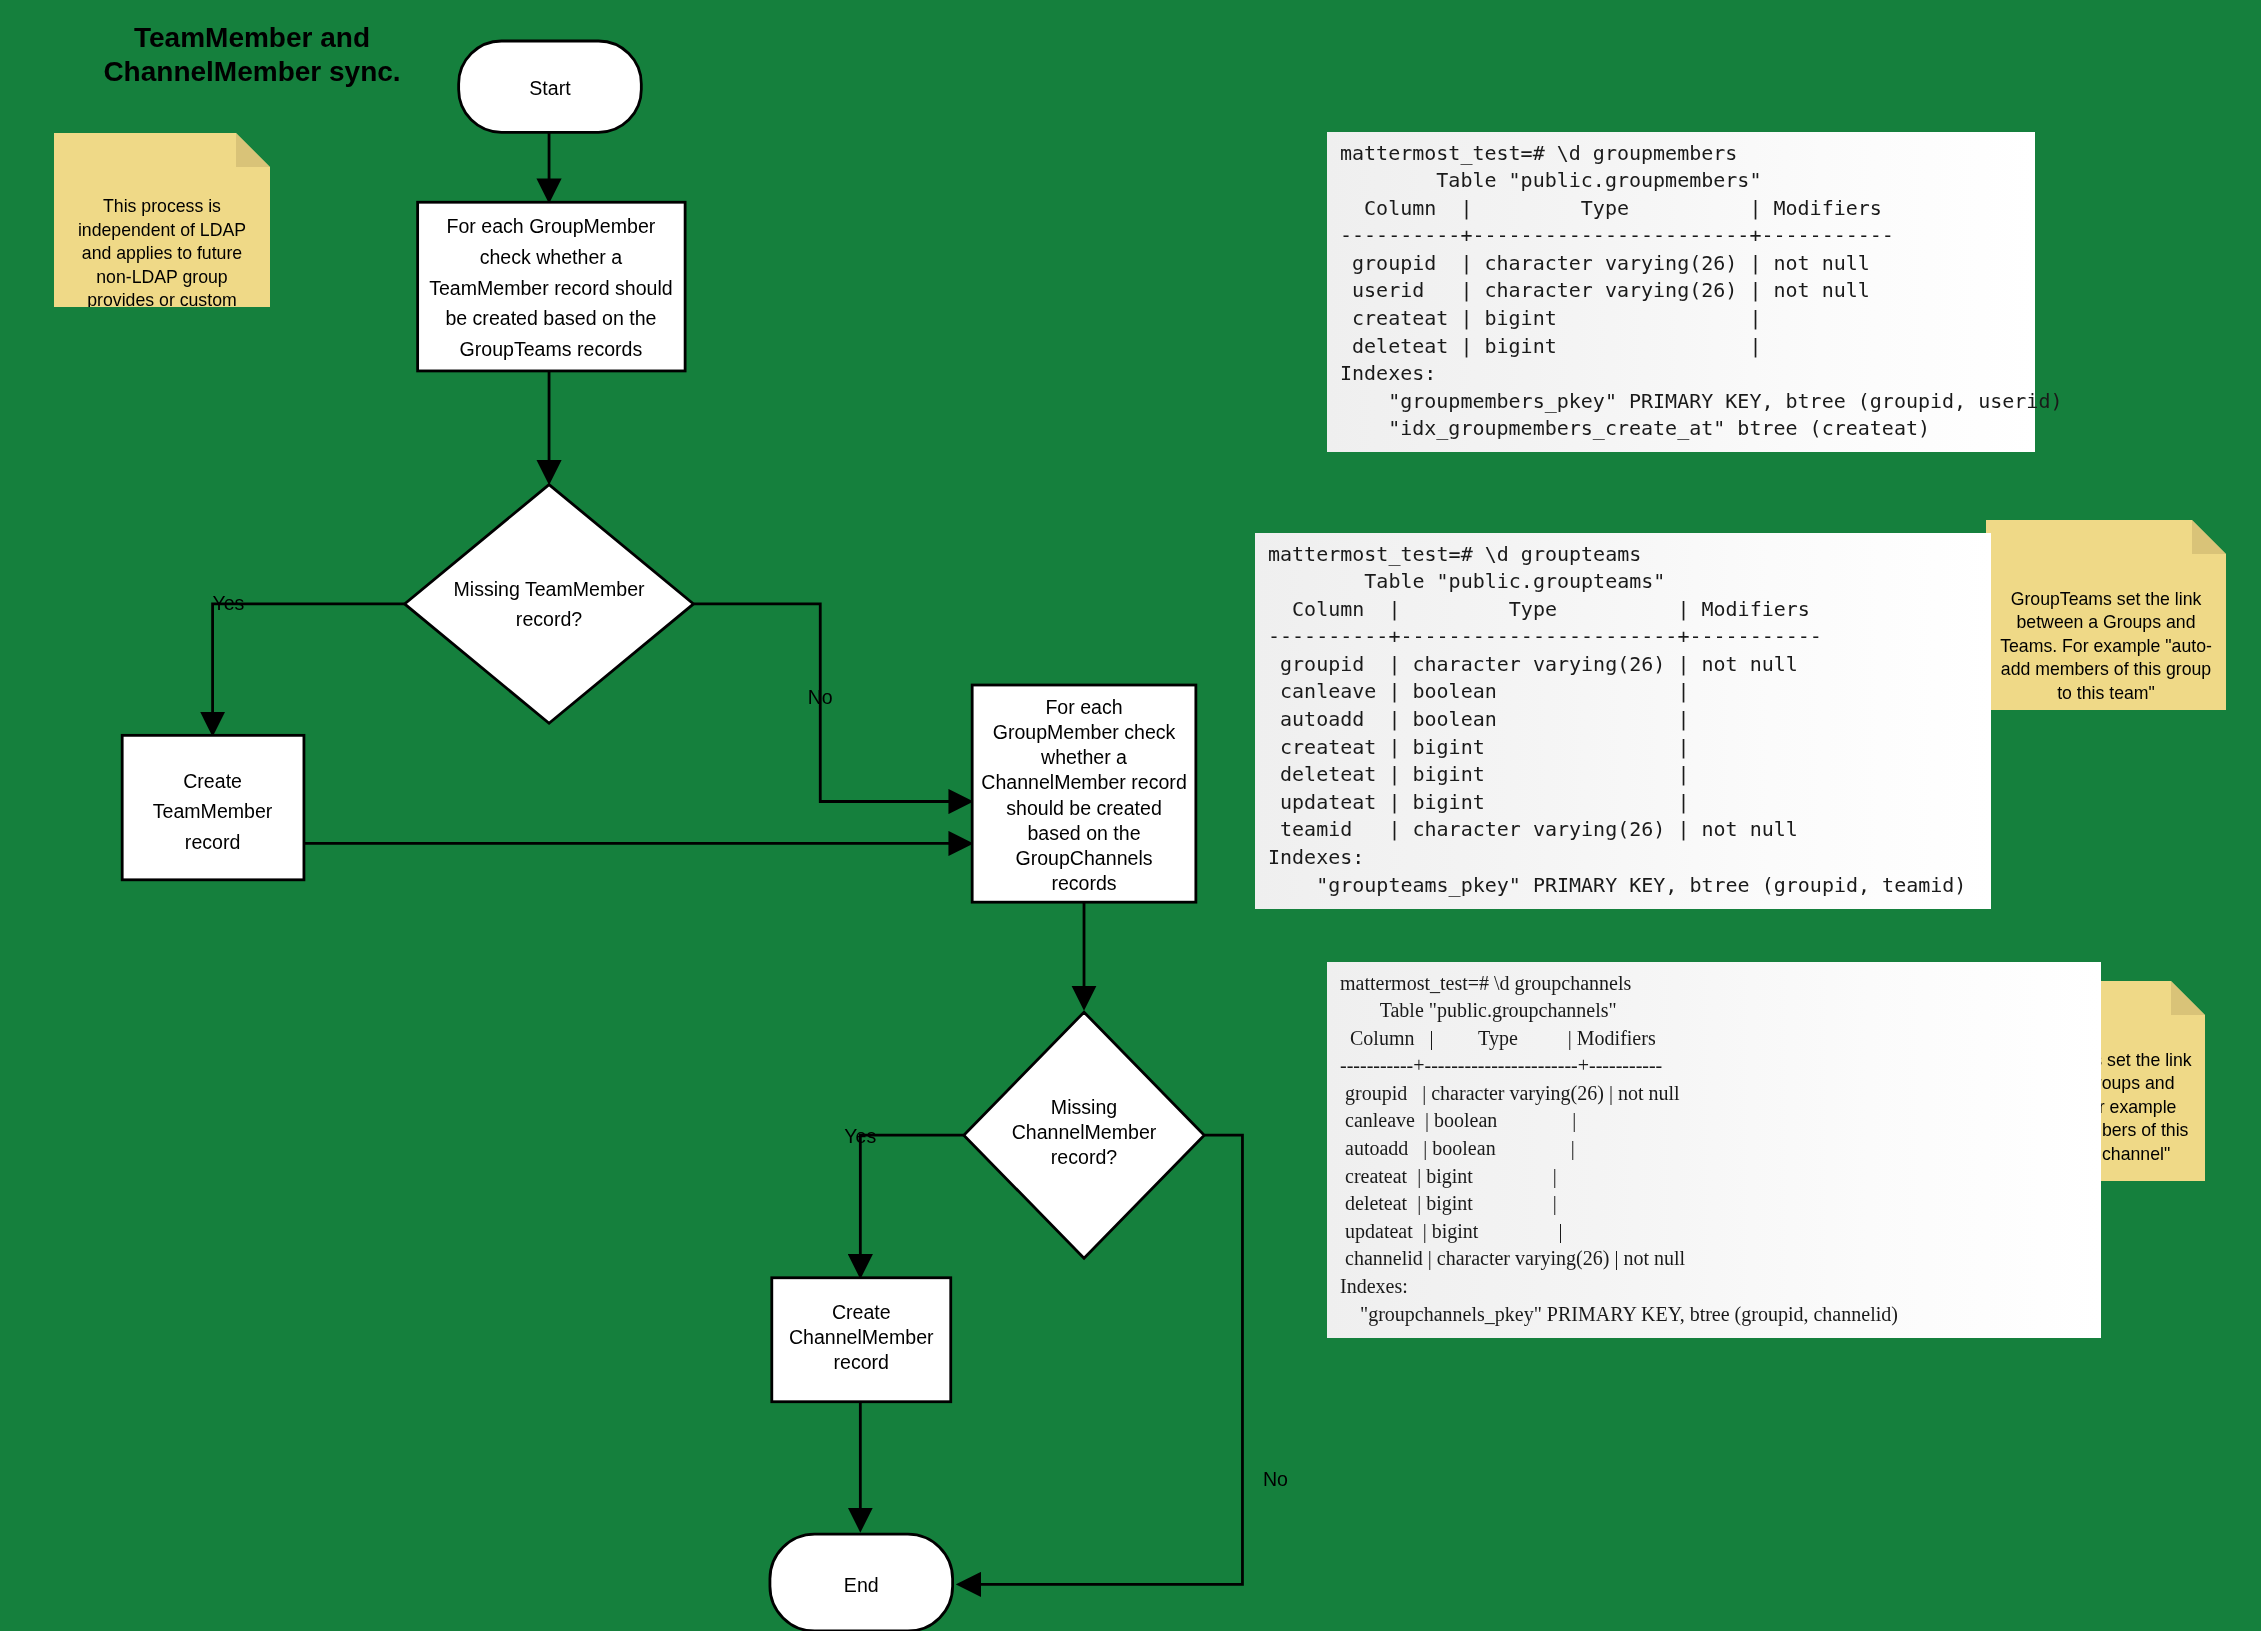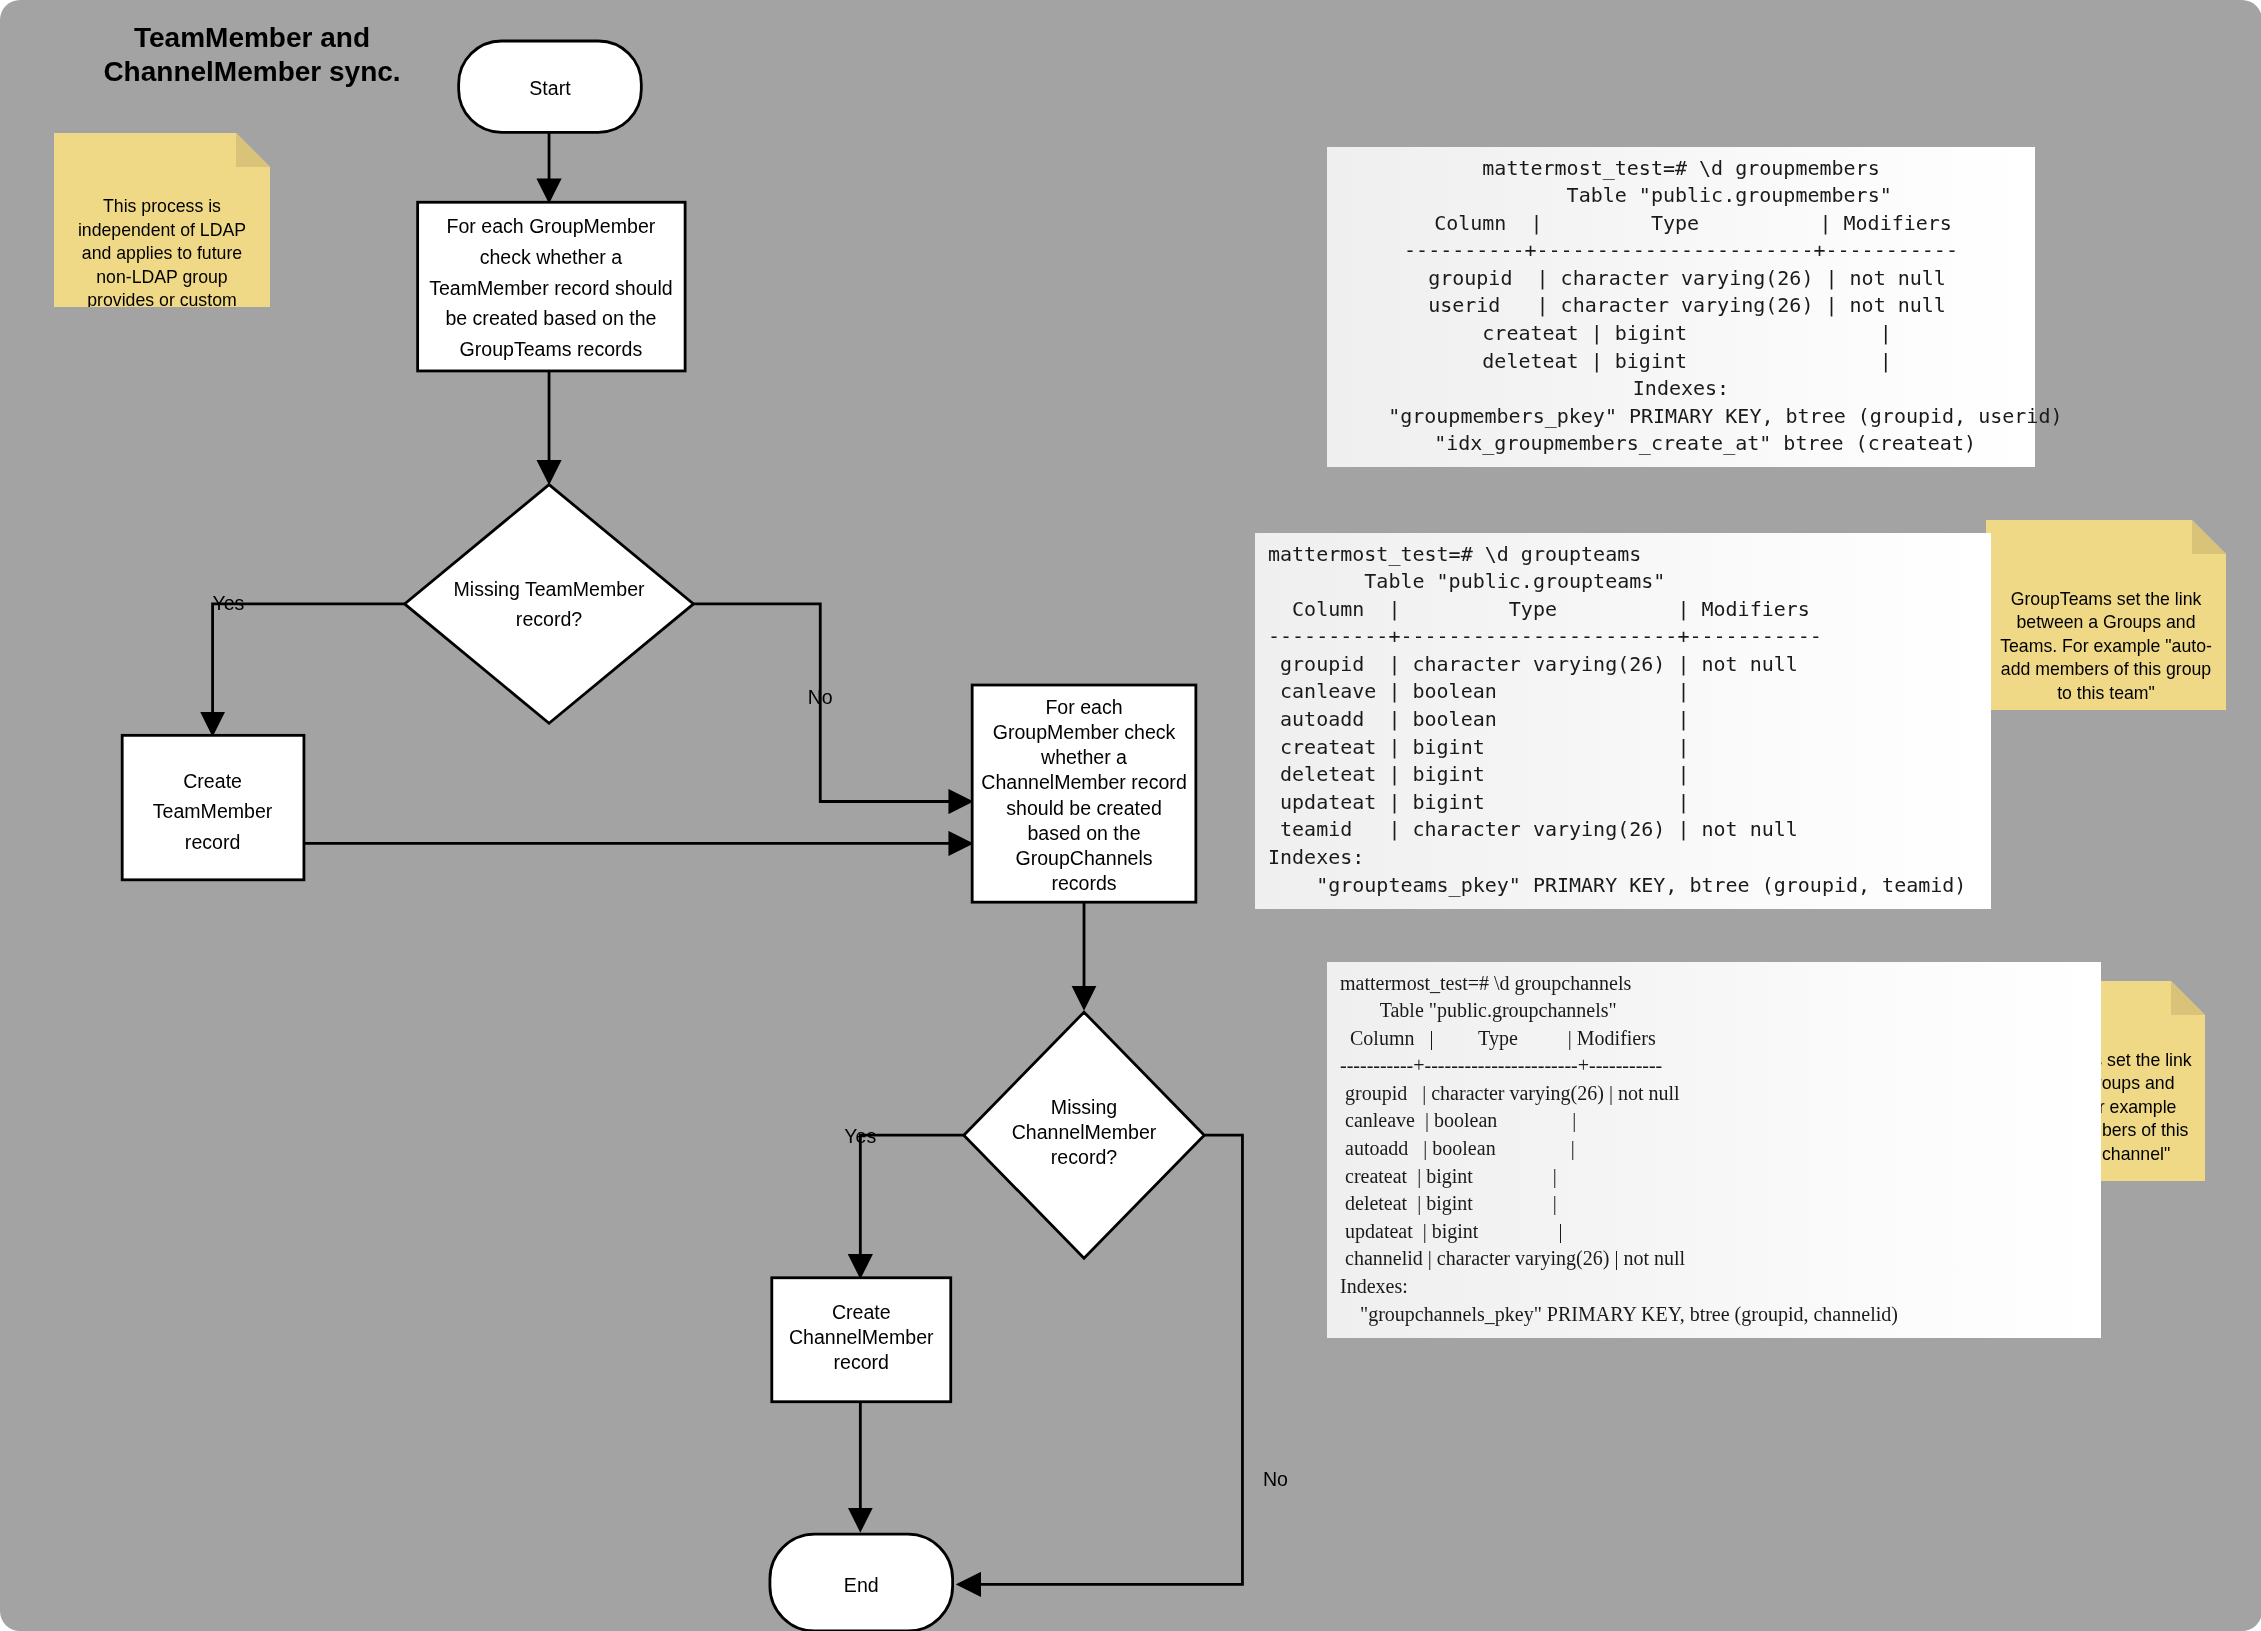--- a/index.html
+++ b/index.html
@@ -4,24 +4,23 @@
 <style>
   html, body {
     margin: 0;
     padding: 0;
     background: #ffffff;
   }
   #page {
     position: relative;
     width: 2262px;
     height: 1631px;
-    background: #a3a3a3;
+    background: #15803d;
     overflow: hidden;
     font-family: "Liberation Sans", sans-serif;
-    border-radius: 20px;
   }
 
   
   #diagram-title {
     position: absolute;
     left: 56px;
     top: 20.5px;
     width: 392px;
     text-align: center;
     font-family: "Liberation Sans", sans-serif;
@@ -109,21 +108,21 @@
     position: absolute;
     font-family: "DejaVu Sans Mono", "Liberation Mono", monospace;
     font-size: 20px;
     line-height: 1.38;
     color: #1a1a1a;
     white-space: pre;
     padding: 7.5px 13px 9.3px 13px;
     box-sizing: border-box;
     background: linear-gradient(to right, #efefef 0%, #f4f4f4 35%, #fbfbfb 70%, #ffffff 100%);
   }
-  #term-groupmembers  { left: 1327px; top: 147px;  width: 708px; text-align: center; }
+  #term-groupmembers  { left: 1327px; top: 132px;  width: 708px; }
   #term-groupteams    { left: 1255px; top: 533px;  width: 736px; }
   #term-groupchannels { left: 1327px; top: 962px; width: 774px; font-family: Liberation Serif, serif; }
 </style>
 </head>
 <body>
 
 <div id="page">
 
   <div id="diagram-title">TeamMember and
 ChannelMember sync.</div>

